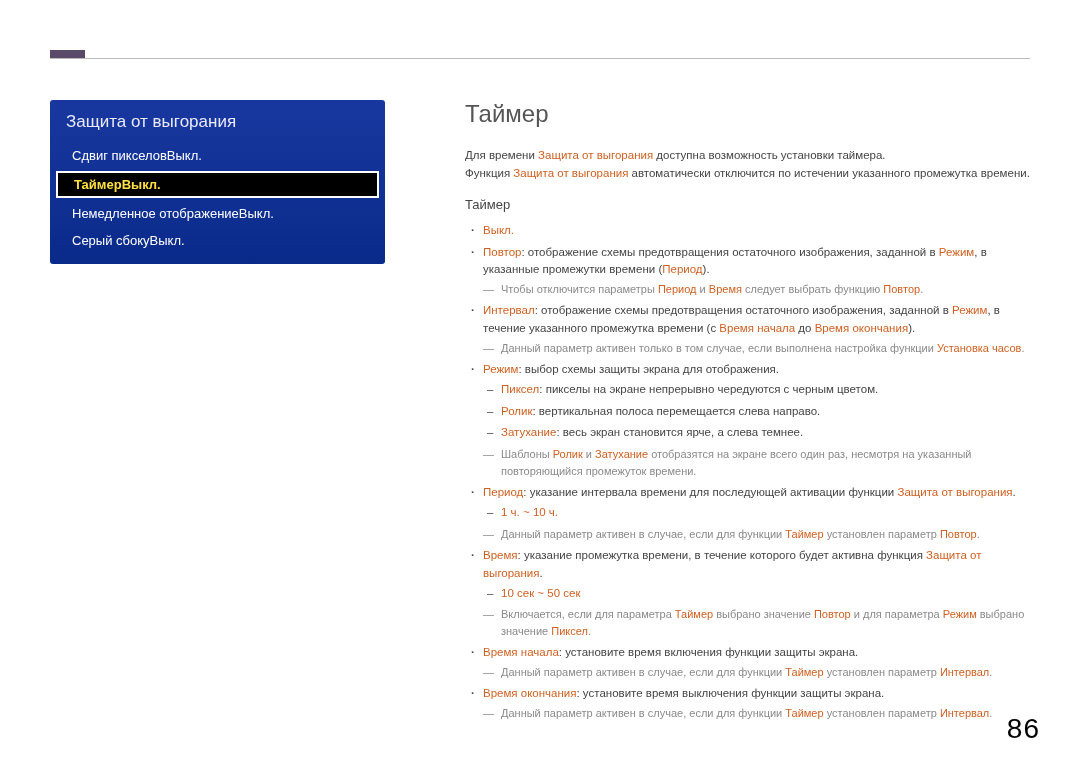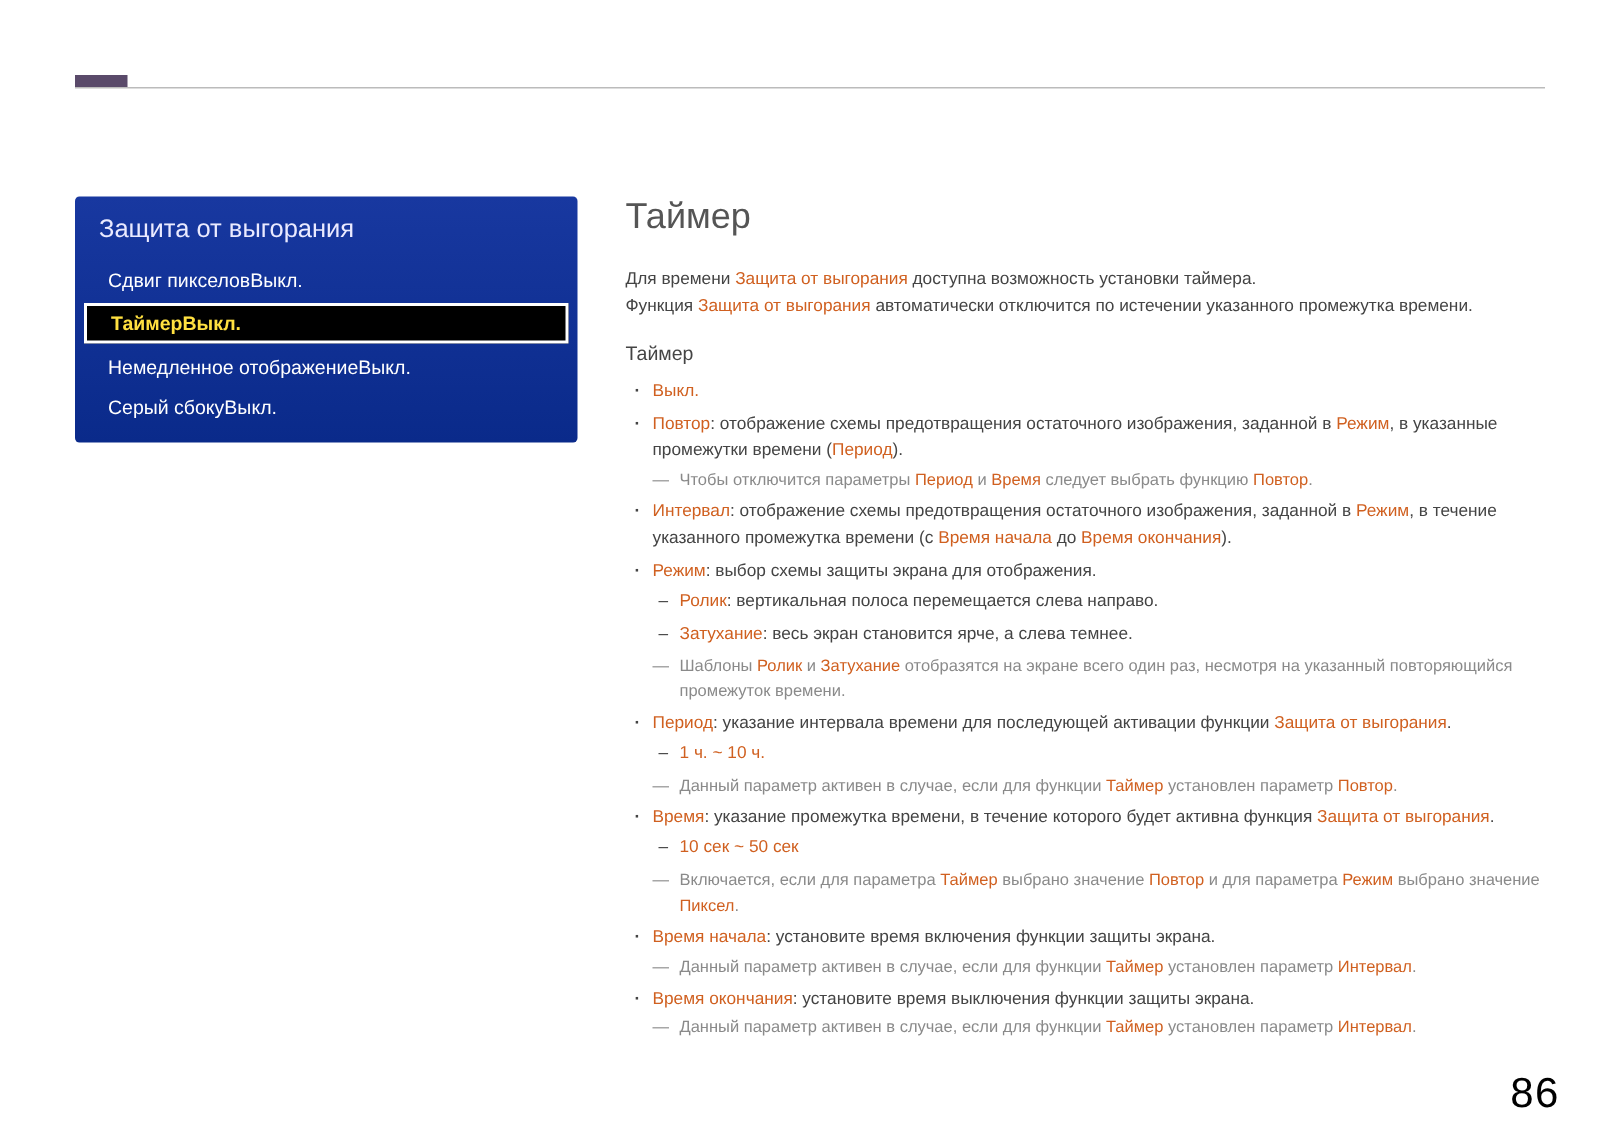--- a/index.html
+++ b/index.html
@@ -20,22 +20,21 @@
   .top-tab {
     position: absolute;
     top: 50px; left: 50px;
     width: 35px; height: 8px;
     background: #5a4a6a;
   }
   .page {
     position: absolute;
     top: 100px; left: 50px; right: 50px;
     display: flex;
-    gap: 32px;
-    margin-top: 31px;
+    gap: 80px;
   }
   .left-col { width: 335px; flex-shrink: 0; }
   .right-col { flex: 1; }
 
   .osd {
     background: #0a2a8a;
     background: linear-gradient(to bottom,#1838a0,#0a2a8a);
     border-radius: 3px;
     padding: 12px 0 10px 0;
     color: #fff;
@@ -139,25 +138,27 @@
     <ul class="bul">
       <li><span class="hl">Выкл.</span></li>
 
       <li>
         <span class="hl">Повтор</span><span>: отображение схемы предотвращения остаточного изображения, заданной в </span><span class="hl">Режим</span><span>, в указанные промежутки времени (</span><span class="hl">Период</span><span>).</span>
         <div class="note"><span>Чтобы отключится параметры </span><span class="hl">Период</span><span> и </span><span class="hl">Время</span><span> следует выбрать функцию </span><span class="hl">Повтор</span><span>.</span></div>
       </li>
 
       <li>
         <span class="hl">Интервал</span><span>: отображение схемы предотвращения остаточного изображения, заданной в </span><span class="hl">Режим</span><span>, в течение указанного промежутка времени (с </span><span class="hl">Время начала</span><span> до </span><span class="hl">Время окончания</span><span>).</span>
+        <div class="note"><span>Данный параметр активен только в том случае, если выполнена настройка функции </span><span class="hl">Установка часов</span><span>.</span></div>
       </li>
 
       <li>
         <span class="hl">Режим</span><span>: выбор схемы защиты экрана для отображения.</span>
         <ul class="dash">
+          <li><span class="hl">Пиксел</span><span>: пикселы на экране непрерывно чередуются с черным цветом.</span></li>
           <li><span class="hl">Ролик</span><span>: вертикальная полоса перемещается слева направо.</span></li>
           <li><span class="hl">Затухание</span><span>: весь экран становится ярче, а слева темнее.</span></li>
         </ul>
         <div class="note"><span>Шаблоны </span><span class="hl">Ролик</span><span> и </span><span class="hl">Затухание</span><span> отобразятся на экране всего один раз, несмотря на указанный повторяющийся промежуток времени.</span></div>
       </li>
 
       <li>
         <span class="hl">Период</span><span>: указание интервала времени для последующей активации функции </span><span class="hl">Защита от выгорания</span><span>.</span>
         <ul class="dash">
           <li><span class="hl">1 ч. ~ 10 ч.</span></li>

